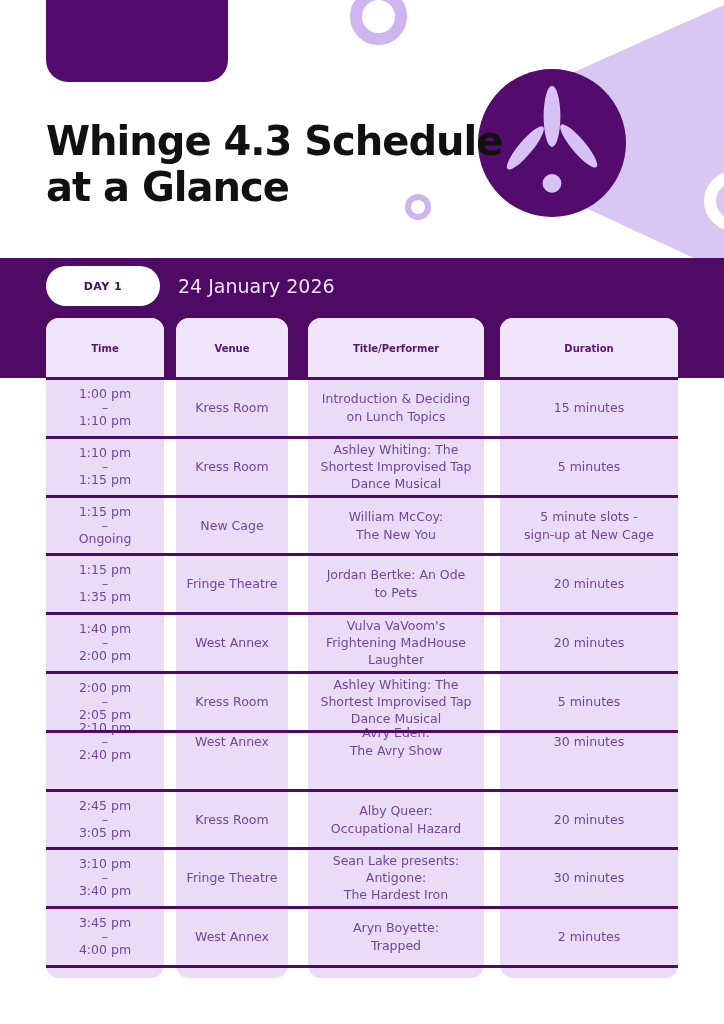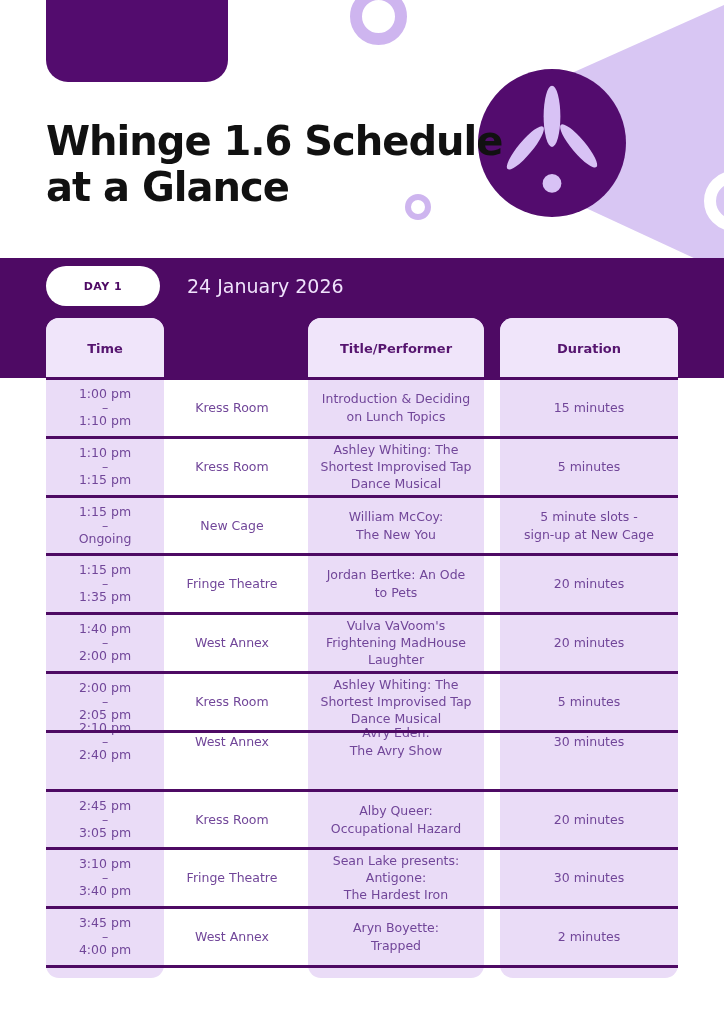--- a/index.html
+++ b/index.html
@@ -32,28 +32,28 @@
     background:var(--deep);z-index:2;display:flex;align-items:center;justify-content:center;}
   .page-title{position:absolute;left:46px;top:118px;z-index:2;color:var(--title-text);
     font-weight:800;font-size:40px;line-height:46px;letter-spacing:-1px;}
 
   
   .banner{position:absolute;left:0;top:258px;width:724px;height:120px;background:var(--dark);z-index:3;}
   .day-pill{position:absolute;left:46px;top:8px;width:114px;height:40px;background:#ffffff;
     border-radius:20px;display:flex;align-items:center;justify-content:center;
     color:var(--dark);font-weight:bold;font-size:11px;letter-spacing:.5px;}
   .banner-date{position:absolute;left:178px;top:8px;height:40px;display:flex;align-items:center;
-    color:var(--date-text);font-size:19px;margin-left:9px;}
+    color:var(--date-text);font-size:19px;}
 
   
   .table{position:absolute;left:46px;top:318px;width:632px;height:660px;z-index:4;}
   .col-strip{position:absolute;top:0;height:660px;background:var(--cell-bg);border-radius:13px;}
   .col-head{height:60px;background:var(--cell-head-bg);border-radius:13px 13px 0 0;
     display:flex;align-items:center;justify-content:center;
-    color:var(--head-text);font-weight:bold;font-size:13px;}
+    color:var(--head-text);font-weight:bold;font-size:10px;}
   .c1{left:0;width:118px;} .c2{left:130px;width:112px;} .c3{left:262px;width:176px;} .c4{left:454px;width:178px;}
   .hline{position:absolute;left:0;width:632px;height:3px;background:var(--dark);z-index:6;}
   .row{position:absolute;left:0;width:700px;height:59px;z-index:5;}
   .cell{position:absolute;top:0;height:59px;display:flex;align-items:center;justify-content:center;
     text-align:center;color:var(--cell-text);font-size:12.5px;line-height:1.38;white-space:pre-line;}
   .cell.time{line-height:1.1;}
 </style>
 </head>
 <body>
 
@@ -68,33 +68,36 @@
   <div class="logo-circle">
     <svg width="148" height="148" viewBox="0 0 150 150">
       <ellipse cx="75" cy="48" rx="8.5" ry="31" fill="#D8C2F5"></ellipse>
       <ellipse cx="48" cy="80" rx="7" ry="28" transform="rotate(40 48 80)" fill="#D8C2F5"></ellipse>
       <ellipse cx="102" cy="78" rx="7" ry="28" transform="rotate(-40 102 78)" fill="#D8C2F5"></ellipse>
       <circle cx="75" cy="116" r="9.5" fill="#D8C2F5"></circle>
     </svg>
   </div>
 
   <div class="page-title">
-    <div>Whinge 1.6 Schedule</div>
+    <div>Whinge 4.3 Schedule</div>
     <div>at a Glance</div>
   </div>
 
   <div class="banner">
     <div class="day-pill">DAY 1</div>
     <div class="banner-date">24 January 2026</div>
   </div>
 
   <div class="table">
 
     <div class="col-strip c1">
       <div class="col-head">Time</div>
+    </div>
+    <div class="col-strip c2">
+      <div class="col-head">Venue</div>
     </div>
     <div class="col-strip c3">
       <div class="col-head">Title/Performer</div>
     </div>
     <div class="col-strip c4">
       <div class="col-head">Duration</div>
     </div>
 
     <div class="hline" style="top:59px"></div>
     <div class="hline" style="top:118px"></div>

